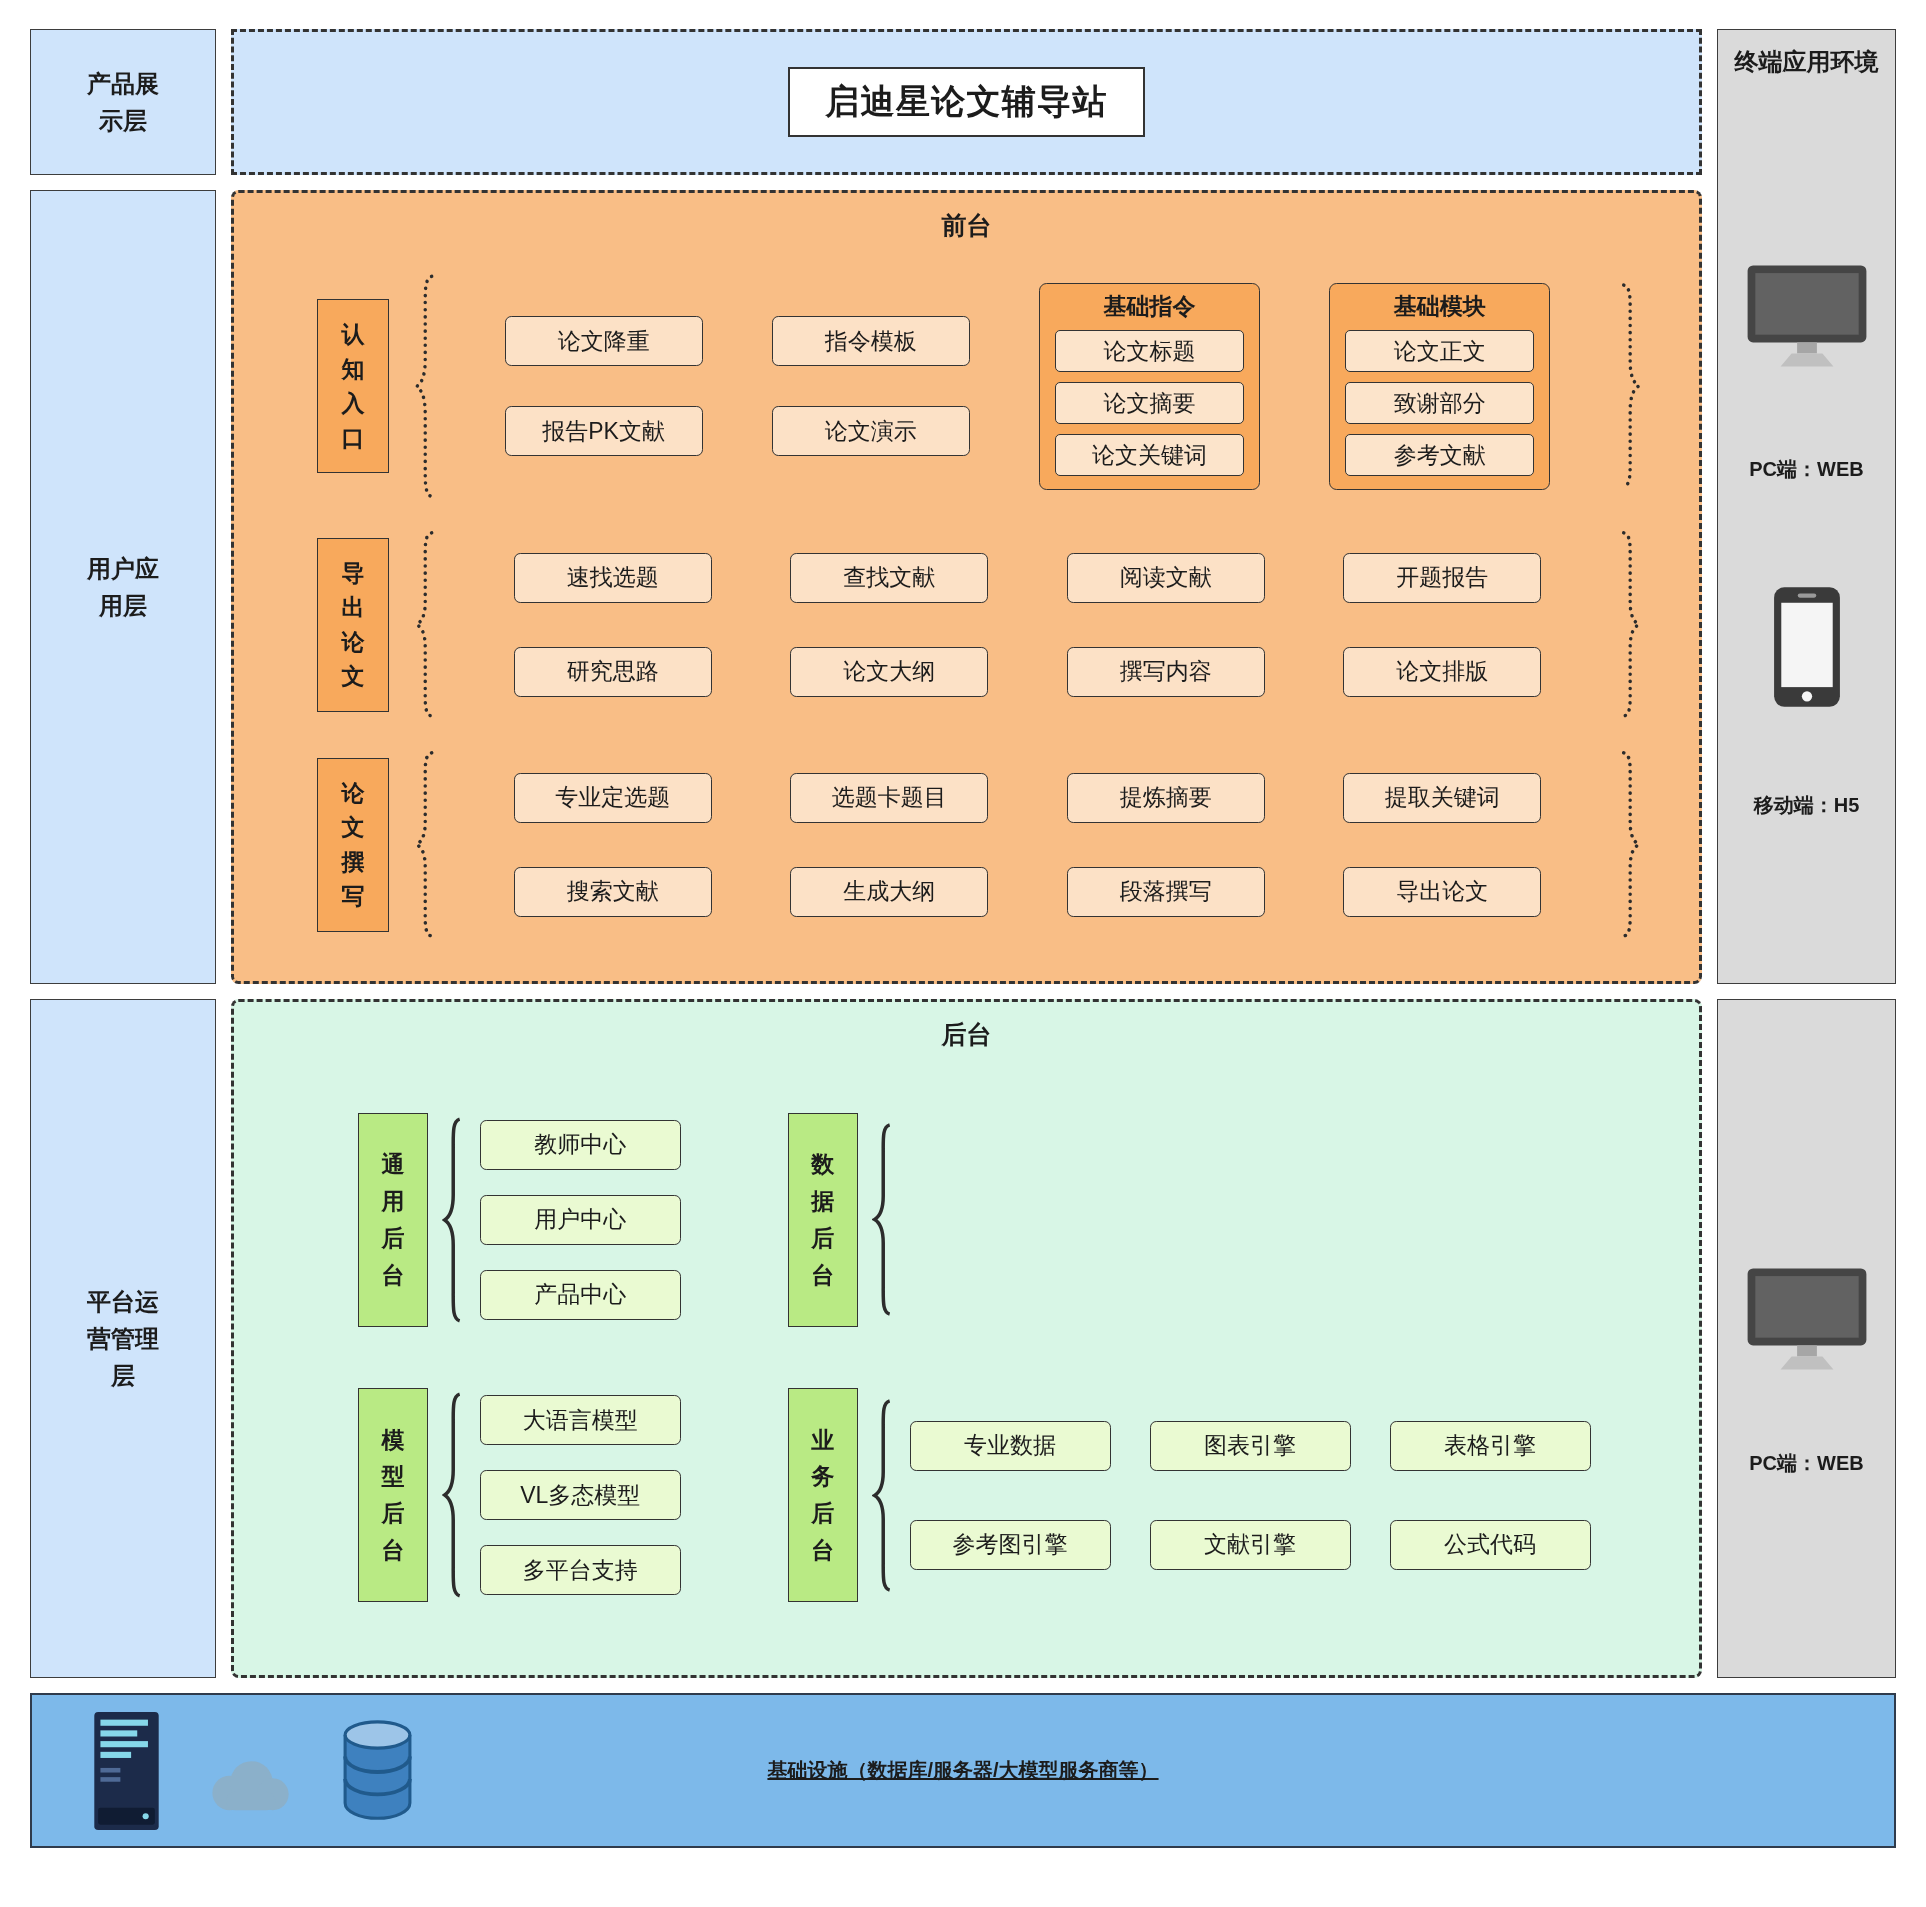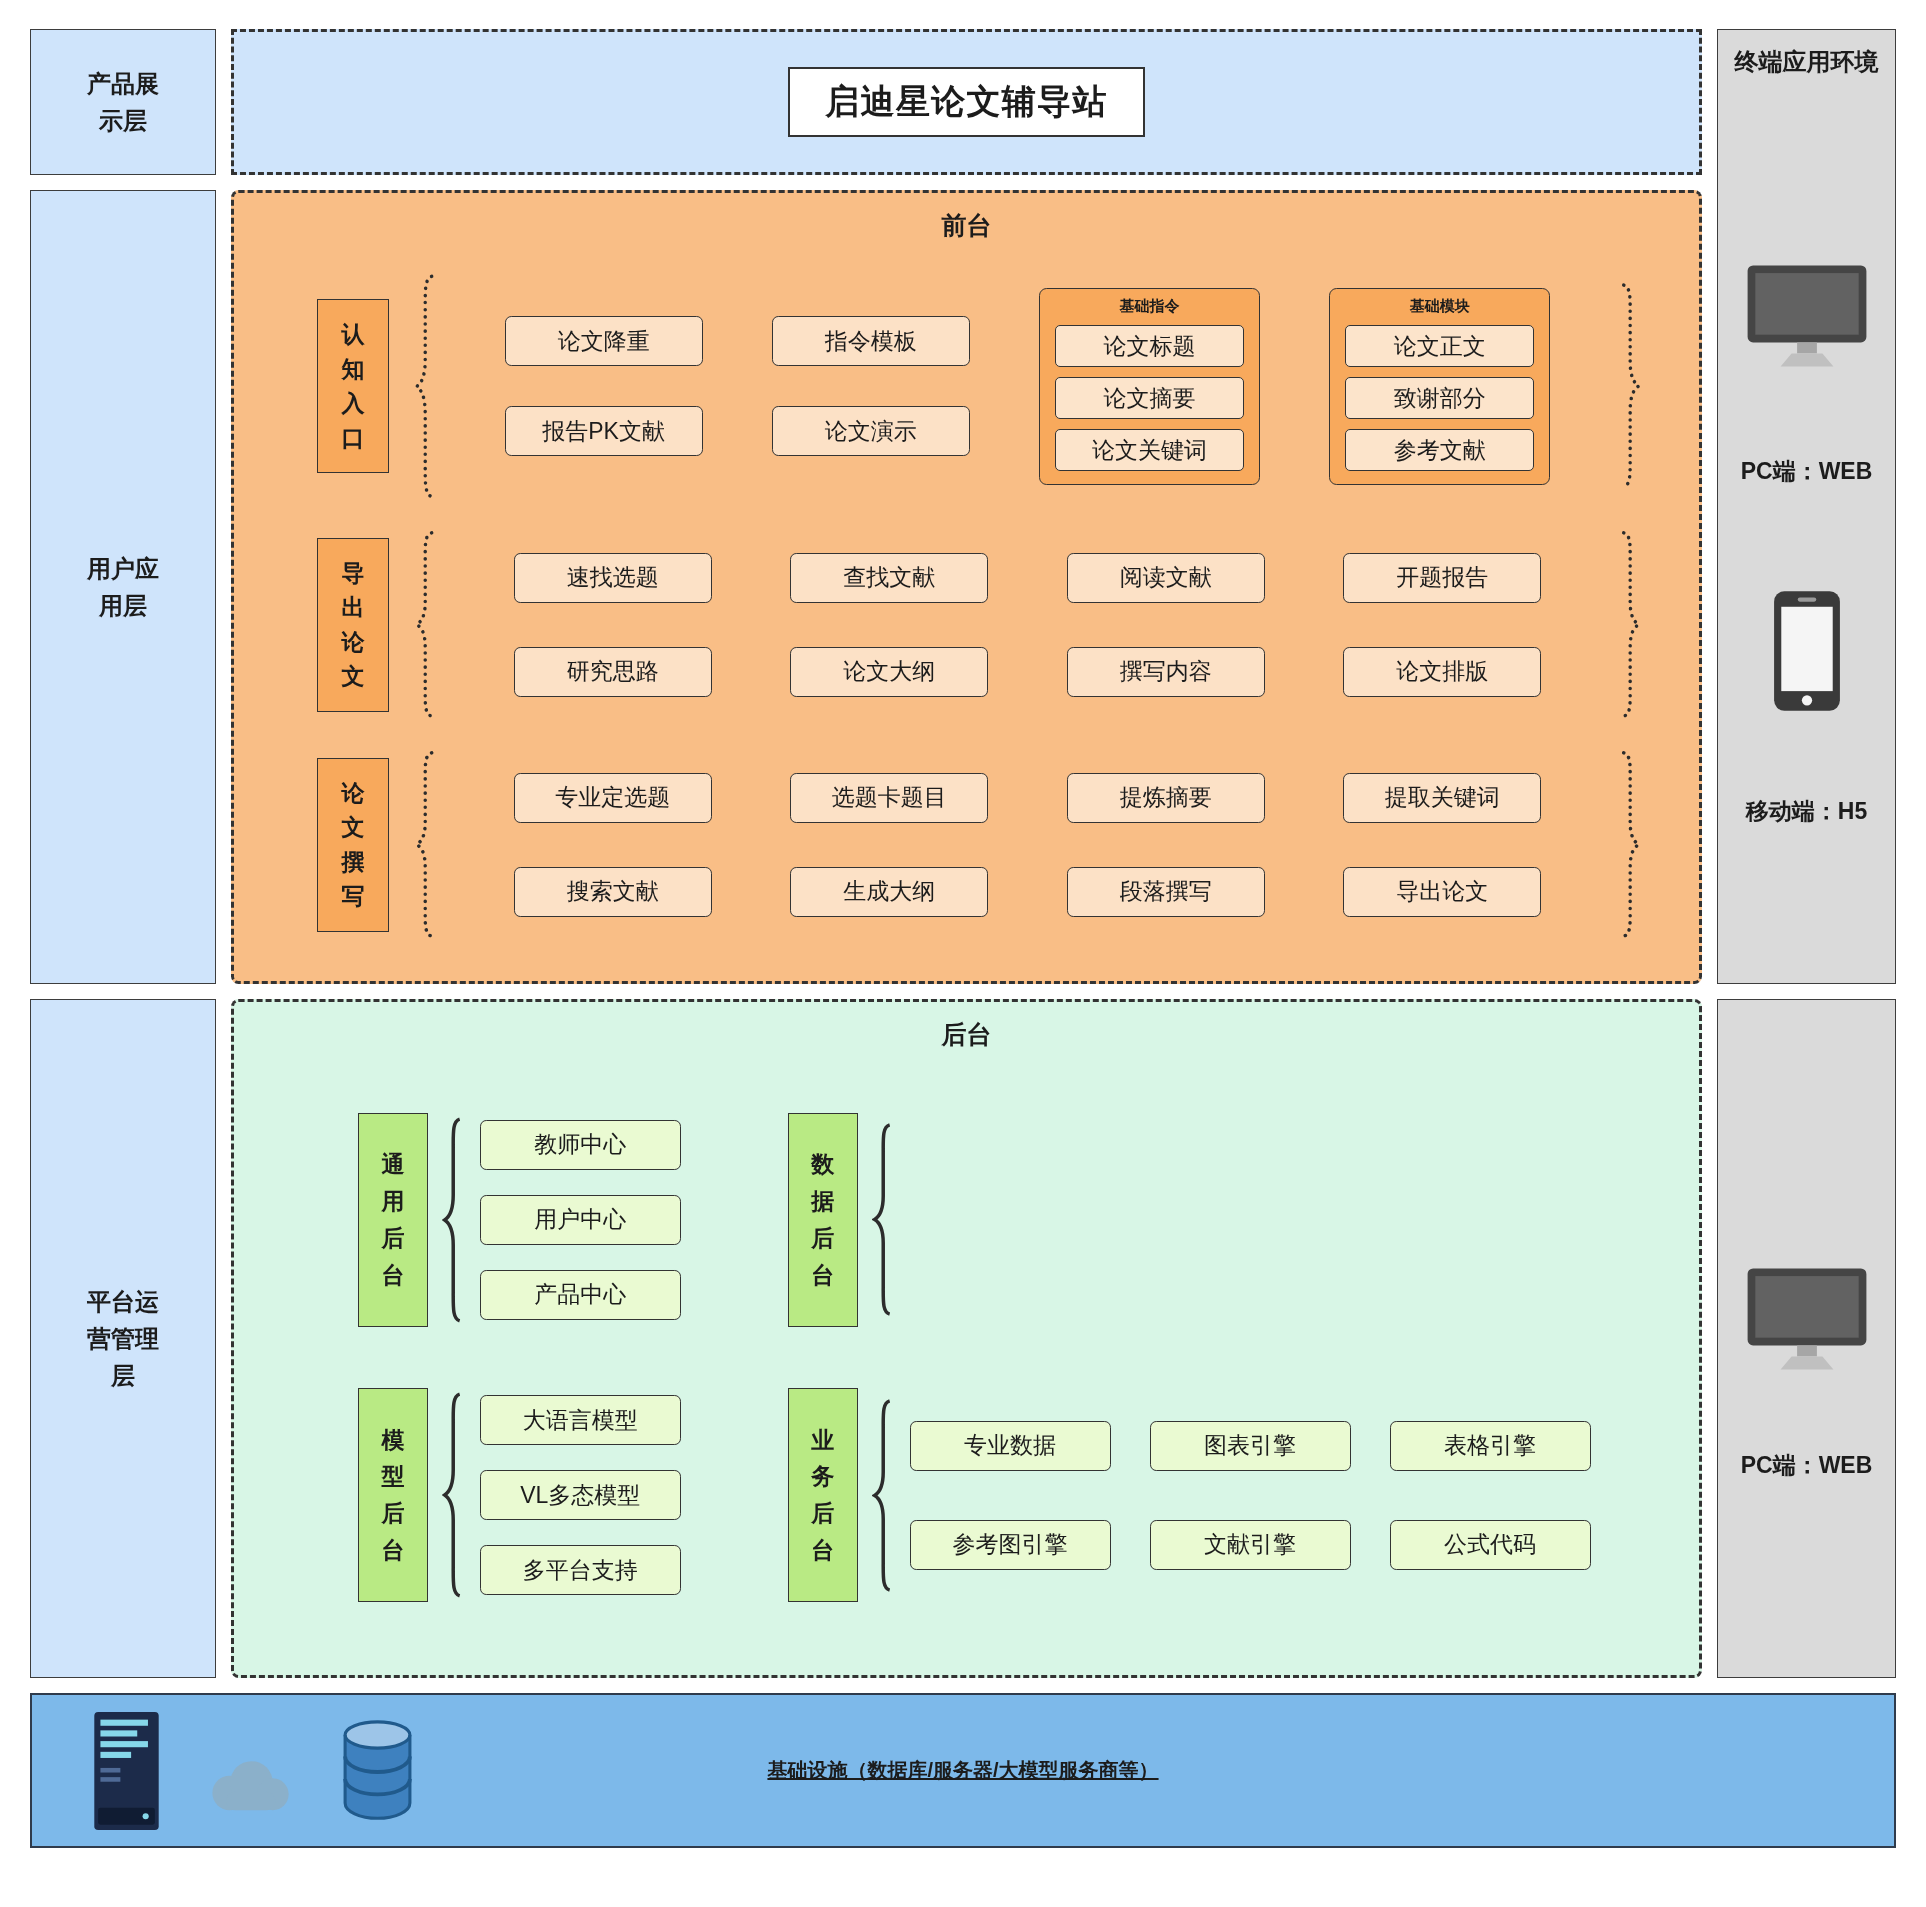--- a/index.html
+++ b/index.html
@@ -37,21 +37,21 @@
   }
 
   
   .side-panel {
     background: #dadada; border: 1.9px solid #3d3d3d;
     display: flex; flex-direction: column; align-items: center;
   }
   .terminal-panel { grid-column: 3; grid-row: 1 / 3; }
   .ops-panel { grid-column: 3; grid-row: 3; }
   .panel-title { font-size: 24px; font-weight: 700; margin-top: 16.4px; }
-  .panel-label { font-size: 23px; font-weight: 600; }
+  .panel-label { font-size: 20px; font-weight: 600; }
   .icon-monitor { width: 132px; height: 110px; }
   .icon-phone { width: 72px; height: 126px; }
   .terminal-panel .icon-monitor { margin-top: 183px; }
   .terminal-panel .pc-label { margin-top: 85px; }
   .terminal-panel .icon-phone { margin-top: 101px; }
   .terminal-panel .mobile-label { margin-top: 82px; }
   .ops-panel .icon-monitor { margin-top: 264px; }
   .ops-panel .pc-label { margin-top: 76px; }
 
   
@@ -88,21 +88,21 @@
   .f-item {
     width: 198px; height: 50px; background: #fce1c6;
     border: 1.9px solid #333; border-radius: 6.3px;
     display: flex; align-items: center; justify-content: center; font-size: 23px;
   }
   .f-group {
     background: #f8a95c; border: 1.9px solid #333; border-radius: 7.6px;
     padding: 8.8px 15px 12.6px; display: flex; flex-direction: column;
     gap: 10px; align-items: center;
   }
-  .f-group-title { font-size: 15px; font-weight: 700; line-height: 1.2; }
+  .f-group-title { font-size: 23px; font-weight: 700; line-height: 1.2; }
   .f-group .f-item { width: 189px; height: 42px; border-radius: 5px; background: #fce4cb; }
   .f-grid {
     flex: 1; display: grid; grid-template-columns: repeat(4, 198px);
     row-gap: 44px; justify-content: space-evenly; align-items: center;
   }
 
   
   .b-row { display: flex; align-items: center; padding: 0 12.6px 0 101px; }
   .b-sec { display: flex; align-items: center; }
   .b-sec .brace { margin: 0 16.4px 0 14px; }

